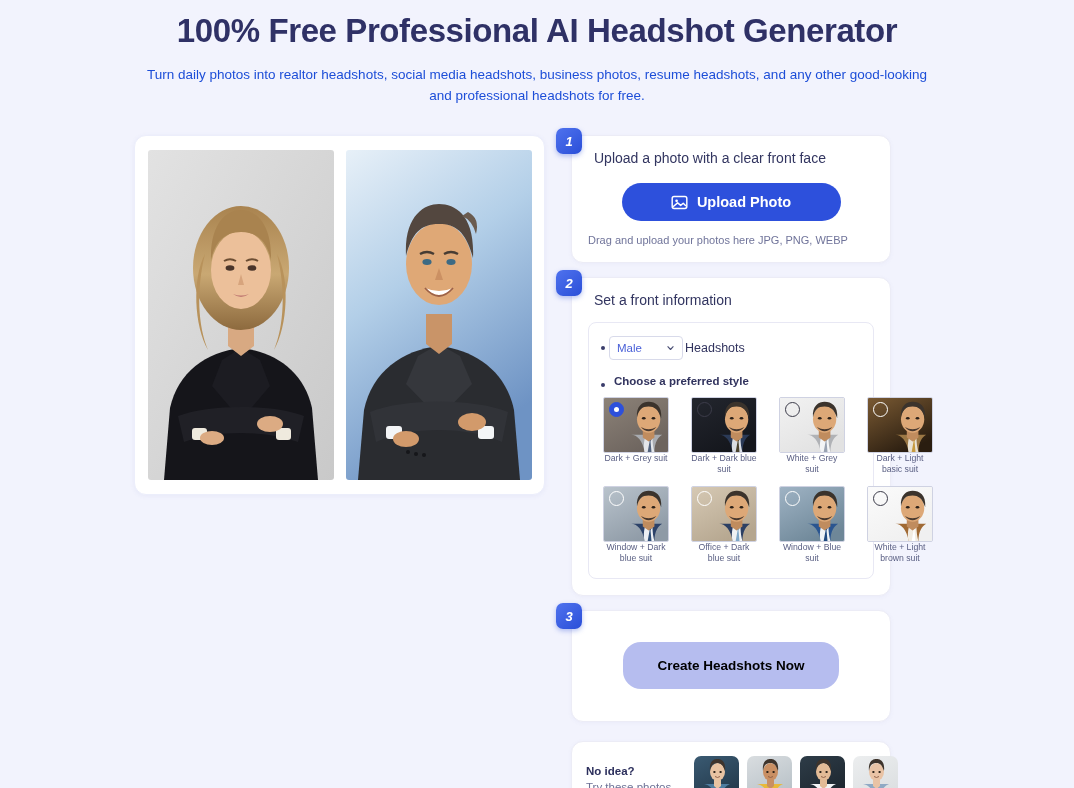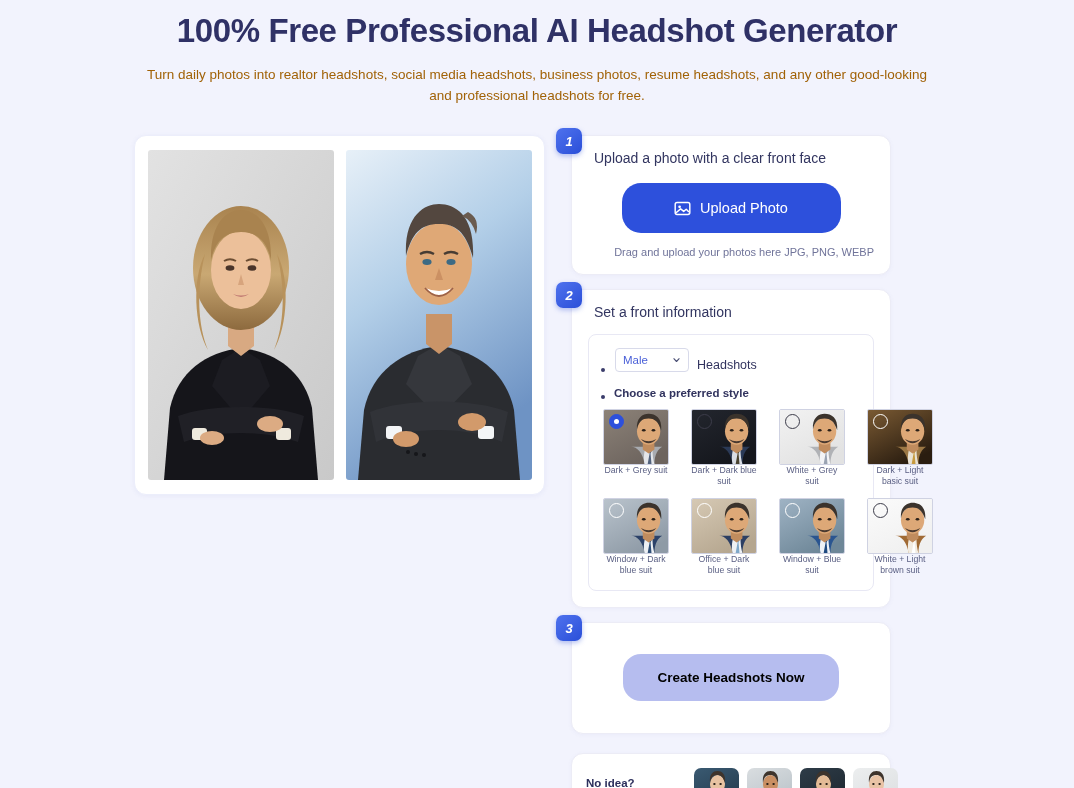--- a/index.html
+++ b/index.html
@@ -23,21 +23,21 @@
     font-weight: bold;
     color: #2f3166;
     letter-spacing: -0.4px;
     line-height: 1.25;
   }
   .hero-sub {
     margin: 14px auto 0;
     max-width: 800px;
     font-size: 13.5px;
     line-height: 1.55;
-    color: #a16207;
+    color: #1d4ed8;
   }
 
   
   .main {
     display: flex;
     gap: 26px;
     padding: 28px 0 0 134px;
     align-items: flex-start;
   }
 
@@ -101,53 +101,53 @@
     font-size: 14px;
     color: #323560;
     text-align: left;
     padding-left: 6px;
   }
 
   
   .upload-btn {
     margin: 17px auto 0;
     width: 219px;
-    height: 50px;
+    height: 38px;
     background: #2d50dc;
     border-radius: 19px;
     border: none;
     color: #fff;
     font-size: 14.5px;
-    font-weight: normal;
+    font-weight: bold;
     font-family: "Liberation Sans", sans-serif;
     display: flex;
     align-items: center;
     justify-content: center;
     gap: 9px;
     cursor: pointer;
   }
   .pic-icon { width: 17px; height: 17px; display:block; }
   .drag-hint {
     margin-top: 13px;
-    text-align: right;
+    text-align: left;
     font-size: 11px;
     color: #70749a;
   }
 
   
   .info-box {
     margin-top: 14px;
     border: 1px solid #e8e8f4;
     border-radius: 8px;
     padding: 13px 12px 14px 12px;
   }
   .row-gender {
     display: flex;
-    align-items: flex-end;
-    gap: 8px;
+    align-items: center;
+    gap: 2px;
   }
   .bullet {
     width: 4px; height: 4px; border-radius: 50%;
     background: #3a3d6b; flex-shrink: 0; margin-right: 2px;
   }
   .select-wrap {
     position: relative;
     width: 74px; height: 24px;
     border: 1px solid #d8daea;
     border-radius: 4px;

